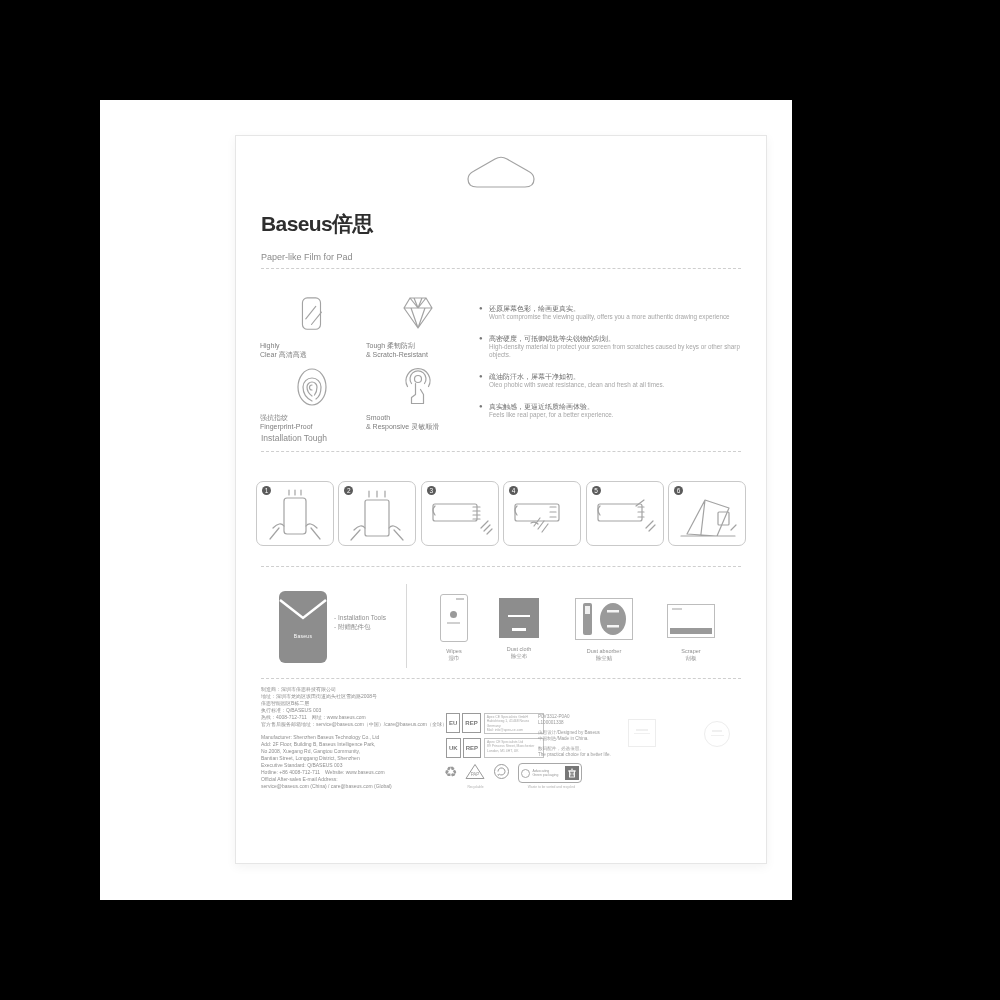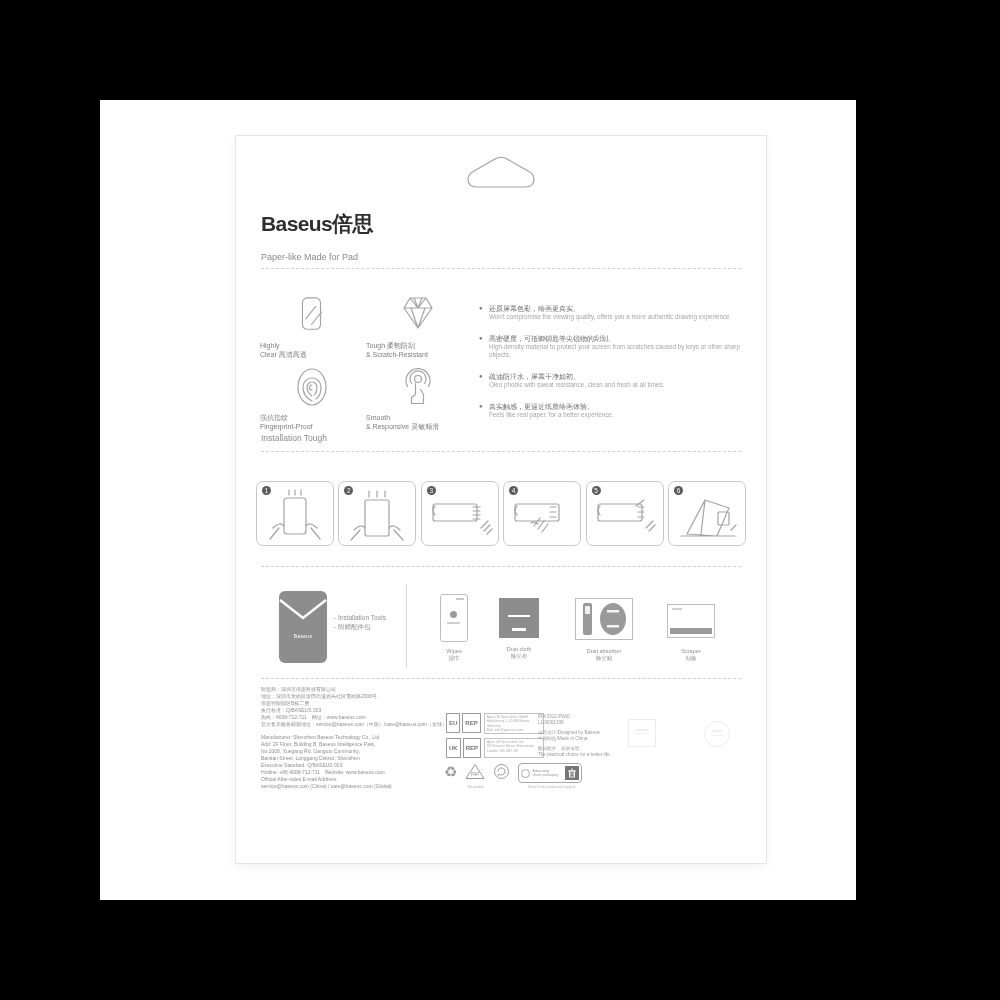--- a/index.html
+++ b/index.html
@@ -1,16 +1,16 @@
 <!DOCTYPE html>
 <html><head>
 <meta charset="utf-8">
 <style>
   html,body{margin:0;padding:0;background:#000;}
-  .page{position:relative;width:856px;height:1000px;background:#000;overflow:hidden;
+  .page{position:relative;width:792px;height:1000px;background:#000;overflow:hidden;
         font-family:"Liberation Sans","DejaVu Sans",sans-serif;}
   .stage{position:absolute;left:100px;top:100px;width:800px;height:800px;background:#fff;}
   .card{position:absolute;left:135px;top:35px;width:530px;height:727px;background:#fff;
         border:1px solid #e6e6e6;box-shadow:0 3px 10px rgba(0,0,0,0.05);}
   .abs{position:absolute;}
   .dash{position:absolute;left:25px;right:25px;border-top:1px dashed #cfcfcf;height:0;}
   .logo{left:25px;top:74px;font-size:21px;font-weight:700;color:#2e2e2e;letter-spacing:-0.6px;}
   .product{left:25px;top:116px;font-size:9px;color:#8a8a8a;}
   
   .features{left:22px;top:158px;width:216px;display:grid;grid-template-columns:106px 106px;grid-template-rows:66px 66px;row-gap:6px;position:absolute;}
@@ -81,21 +81,21 @@
 
 <div class="page">
   <div class="stage">
     <div class="card">
 
       <svg class="abs" style="left:225px;top:16px" width="80" height="40" viewBox="0 0 80 40">
         <path class="line-art" d="M16,35 q-9,0 -9,-8 q0,-5 6,-8 l21,-12 q6,-3.5 12,0 l21,12 q6,3 6,8 q0,8 -9,8 z"></path>
       </svg>
 
       <div class="abs logo">Baseus倍思</div>
-      <div class="abs product">Paper-like Made for Pad</div>
+      <div class="abs product">Paper-like Film for Pad</div>
       <div class="dash" style="top:132px"></div>
 
       <div class="features">
         <div class="feature">
           <svg class="f-icon" width="38" height="42" viewBox="0 0 40 42">
             <rect class="line-art" x="11" y="3" width="19" height="33" rx="5"></rect>
             <path class="line-art" d="M14.5,25 L25,12 M20.5,31 L31,18"></path>
           </svg>
           <div class="f-cap">
             <div>Highly</div>

